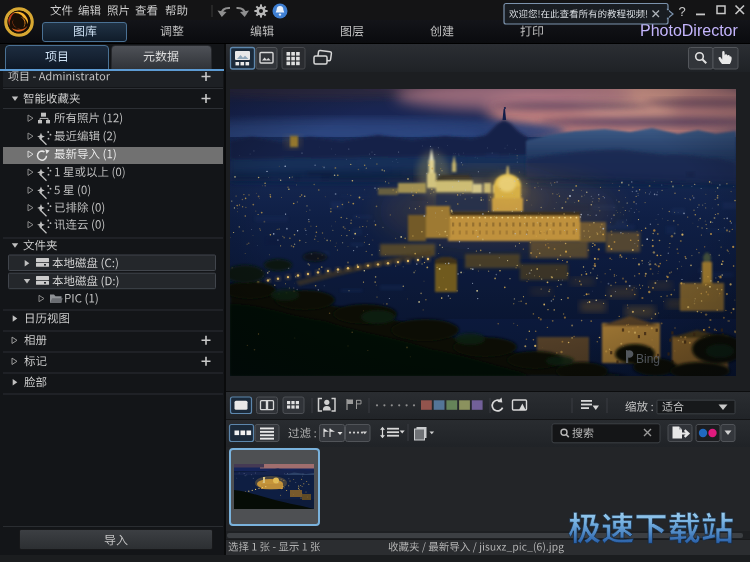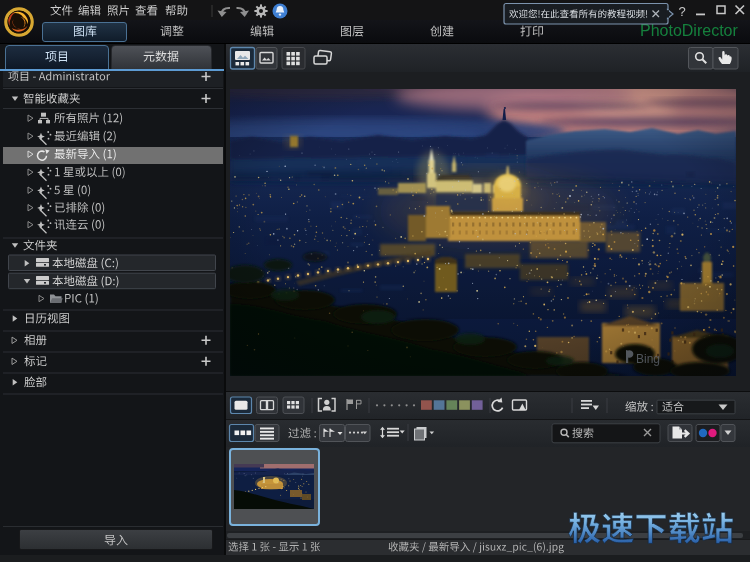--- a/index.html
+++ b/index.html
@@ -1,20 +1,20 @@
 <!DOCTYPE html>
 <html><head><meta charset="utf-8"><style>
 *{margin:0;padding:0;box-sizing:border-box}
 html,body{width:750px;height:562px;background:#151517;overflow:hidden;font-family:"Liberation Sans",sans-serif}
 .abs{position:absolute}
 </style></head><body>
 <div class="abs" style="left:0;top:0;width:750px;height:20px;background:#141415"></div>
 <div class="abs" style="left:0;top:20px;width:750px;height:24px;background:linear-gradient(#131419,#0a0b0e);border-bottom:1px solid #000"></div>
 <div class="abs" style="left:42px;top:21.5px;width:85px;height:20px;background:linear-gradient(#203245,#101c2a);border:1px solid #4a7194;border-radius:3px"></div>
-<div class="abs" style="left:640px;top:22px;width:97px;height:20px;color:#15803d;font-size:16px;text-align:left">PhotoDirector</div>
+<div class="abs" style="left:640px;top:22px;width:97px;height:20px;color:#c4b5fd;font-size:16px;text-align:left">PhotoDirector</div>
 
 <div class="abs" style="left:0;top:44px;width:225px;height:511px;background:#131518"></div>
 <div class="abs" style="left:5px;top:44.5px;width:104px;height:25px;background:linear-gradient(#1d2c3f,#0e1826);border:1px solid #4a7194;border-radius:4px 4px 0 0"></div>
 <div class="abs" style="left:111px;top:44.5px;width:101px;height:25px;background:linear-gradient(#4e5157,#303338);border:1px solid #26282c;border-radius:4px 4px 0 0"></div>
 <div class="abs" style="left:0;top:69px;width:225px;height:2px;background:#5d9bd3"></div>
 <div class="abs" style="left:3px;top:71px;width:220px;height:16px;background:#1d2024"></div>
 <div class="abs" style="left:3px;top:146.5px;width:220px;height:17px;background:#717171"></div>
 <div class="abs" style="left:3px;top:87.5px;width:220px;height:1px;background:#2c2f34"></div>
 <div class="abs" style="left:3px;top:108px;width:220px;height:1px;background:#2c2f34"></div>
 <div class="abs" style="left:3px;top:526px;width:220px;height:1px;background:#2a2d31"></div>

